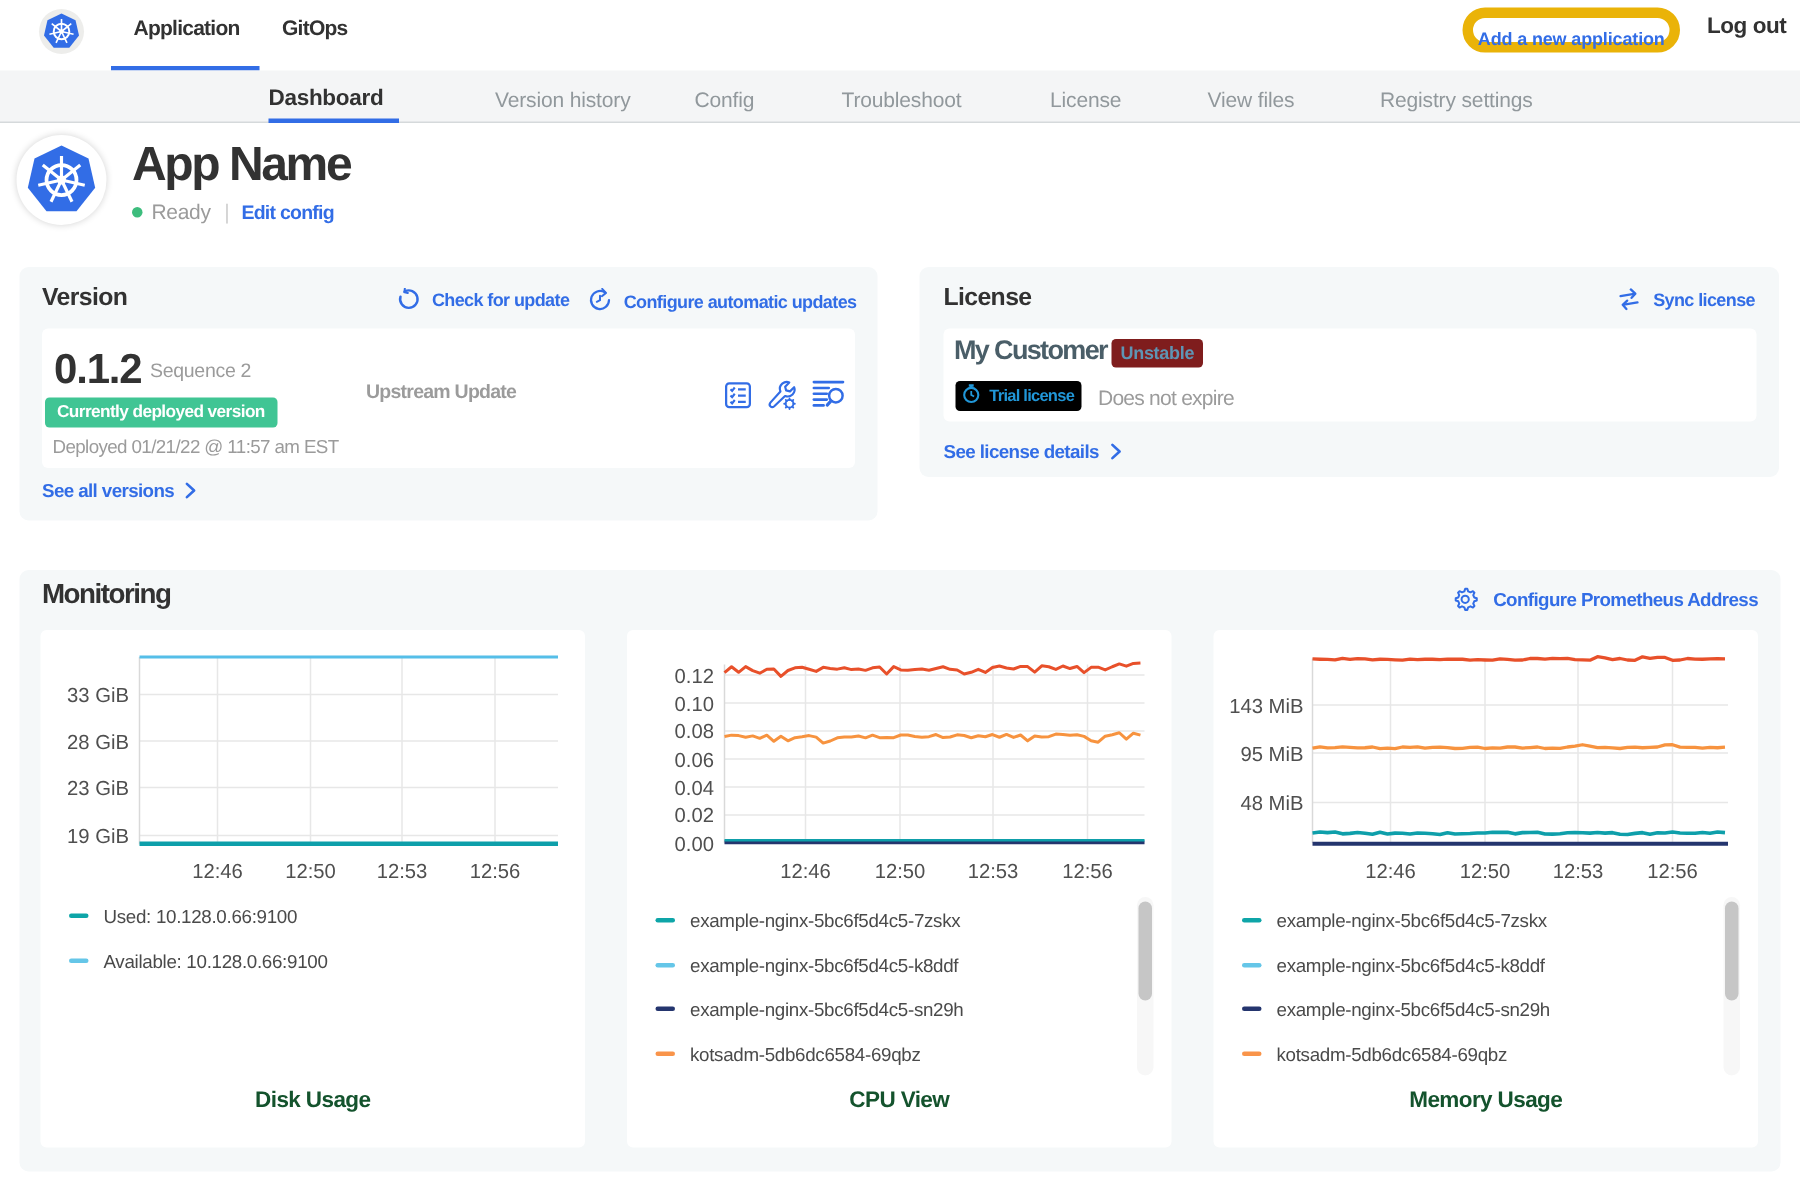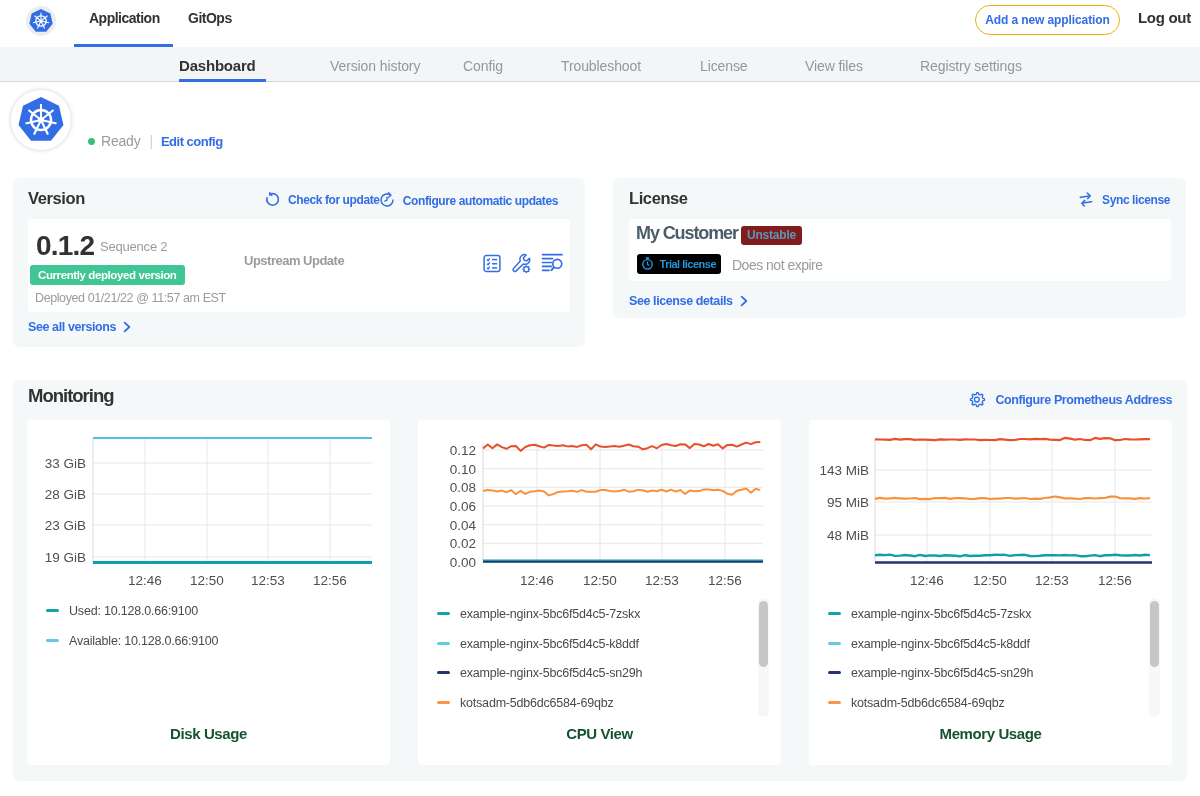--- a/index.html
+++ b/index.html
@@ -7,21 +7,21 @@
 .abs { position:absolute; }
 
 
 #nav { position:absolute; top:0; left:0; width:1200px; height:47px; background:#fff; }
 #navlogo { position:absolute; left:26px; top:6px; width:30px; height:30px; border-radius:50%; background:#ededeb; }
 #navlogo svg { position:absolute; left:2px; top:2px; }
 .navtab { position:absolute; top:10px; font-size:14px; color:#323232; font-weight:bold; letter-spacing:-0.5px; }
 #tab-app { left:89px; }
 #tab-gitops { left:188px; }
 #nav-underline { position:absolute; left:74px; top:44px; width:99px; height:3px; background:#326de6; }
-#addapp { position:absolute; left:975px; top:5px; width:145px; height:30px; border:1px solid #eab308; border-radius:16px; color:#326de6; font-size:12px; font-weight:bold; text-align:center; line-height:28px; letter-spacing:-0.1px; }
+#addapp { position:absolute; left:975px; top:5px; width:145px; height:30px; border:7px solid #eab308; border-radius:16px; color:#326de6; font-size:12px; font-weight:bold; text-align:center; line-height:28px; letter-spacing:-0.1px; }
 #logout { position:absolute; left:1138px; top:9px; font-size:15px; color:#323232; font-weight:600; letter-spacing:-0.3px; }
 
 
 #subnav { position:absolute; top:47px; left:0; width:1200px; height:35px; background:#f4f5f6; border-bottom:1px solid #d5d9db; }
 .subtab { position:absolute; top:11px; font-size:14px; color:#91989c; letter-spacing:-0.1px; }
 .subtab.active { color:#323232; font-weight:bold; letter-spacing:-0.2px; font-size:15px; top:10px; }
 #sub-underline { position:absolute; left:179px; top:32px; width:87px; height:3px; background:#326de6; }
 
 
 #apphead { position:absolute; top:83px; left:0; width:1200px; height:95px; background:#fff; }
@@ -128,30 +128,31 @@
             <line x1="50" y1="50" x2="81" y2="57"></line>
             <line x1="50" y1="50" x2="64" y2="79"></line>
             <line x1="50" y1="50" x2="36" y2="79"></line>
             <line x1="50" y1="50" x2="19" y2="57"></line>
             <line x1="50" y1="50" x2="25" y2="30"></line>
           </g>
         </g>
         <circle cx="50" cy="50" r="6" fill="#fff"></circle>
       </svg>
     </div>
+  <div id="appname">App Name</div>
   <div id="appstatus"><span class="dot"></span>Ready<span class="sep">|</span><a>Edit config</a></div>
 </div>
 
 <div class="graycard" id="vercard"></div>
 <div class="cardtitle" style="left:28px; top:189px;">Version</div>
 <div class="actionlink" style="left:265px; top:192px;"><svg width="15" height="15" viewBox="0 0 24 24" fill="none" stroke="#326de6" stroke-width="2.6" stroke-linecap="round">
       <path d="M7.5 3.8 A9.3 9.3 0 1 1 3.2 9.2"></path>
       <path d="M7.8 0.8 L7.5 4.4 L11.0 5.4" stroke-width="2.2" fill="none"></path>
     </svg> Check for update</div>
-<div class="actionlink" style="right:642px; top:192px;"><svg width="16" height="16" viewBox="0 0 24 24" fill="none" stroke="#326de6" stroke-width="2.2" stroke-linecap="round">
+<div class="actionlink" style="right:629px; top:192px;"><svg width="16" height="16" viewBox="0 0 24 24" fill="none" stroke="#326de6" stroke-width="2.2" stroke-linecap="round">
       <path d="M21 12 A9 9 0 1 1 16.8 4.4"></path>
       <path d="M14.2 0.9 L18 4.9 L13.9 8.2" stroke-width="2" stroke-linejoin="round"></path>
       <path d="M12 7.8 L12 12.2 L8.8 13.8" stroke-width="2"></path>
     </svg> Configure automatic updates</div>
 <div class="whitebox" style="left:28px; top:219px; width:542px; height:93px;"></div>
 <div id="ver-num">0.1.2</div>
 <div id="ver-seq">Sequence 2</div>
 <div id="ver-tag">Currently deployed version</div>
 <div id="ver-deployed">Deployed 01/21/22 @ 11:57 am EST</div>
 <div id="ver-upstream">Upstream Update</div>

